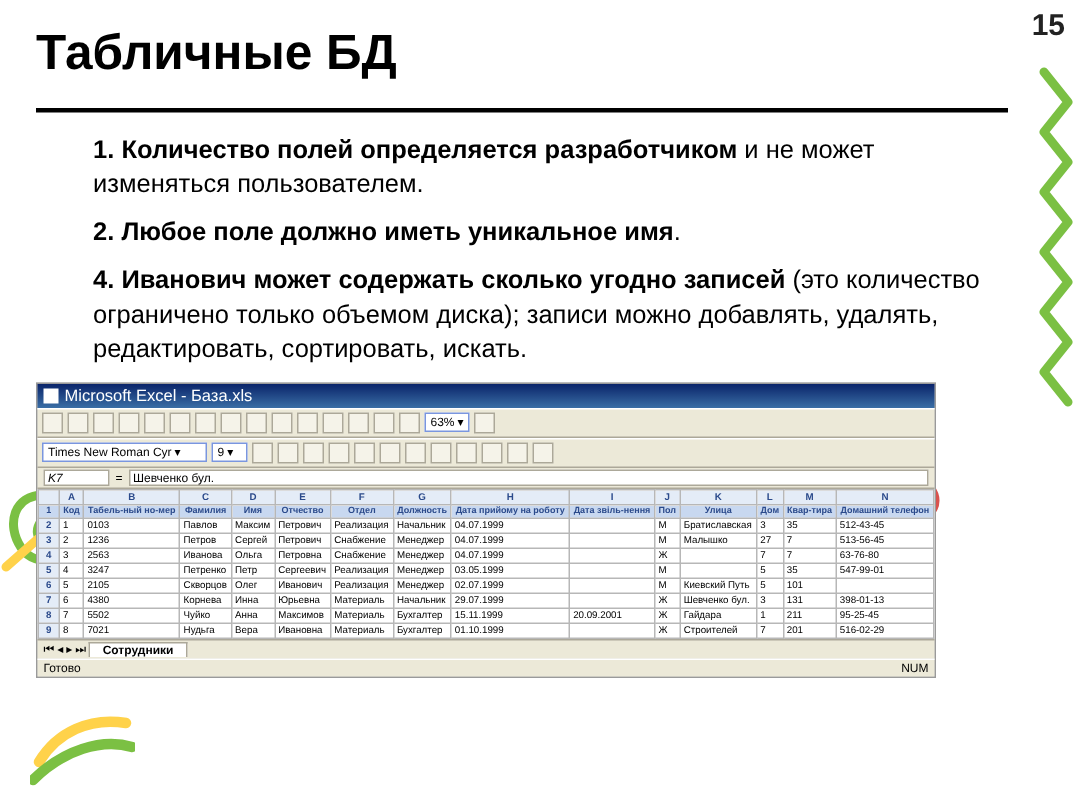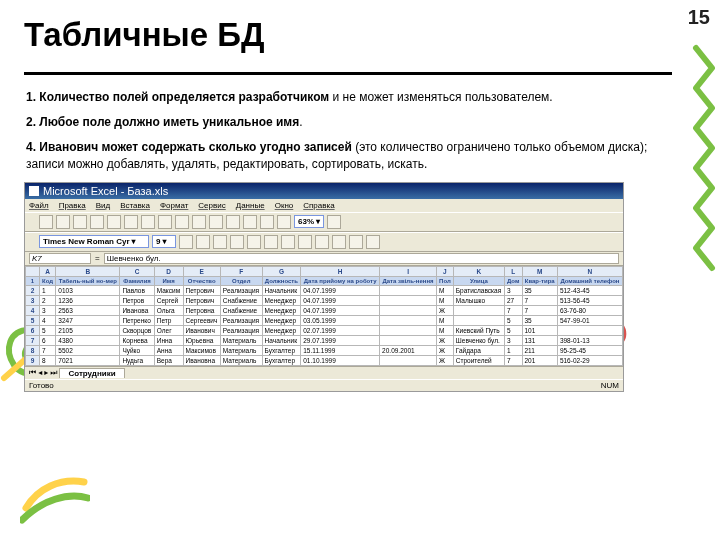--- a/index.html
+++ b/index.html
@@ -32,23 +32,24 @@
   }
   h1 {
     font-size: 33px;
     font-weight: bold;
     color: #000;
     border-bottom: 3px solid #000;
     padding-bottom: 18px;
     margin-bottom: 14px;
   }
   .points {
-    font-size: 12px;
+    font-size: 17px;
     color: #000;
     line-height: 1.35;
+    margin-left: 36px;
   }
   .points p { margin-bottom: 9px; padding-left: 2px; }
   .bold { font-weight: bold; }
   .excel {
     margin-top: 10px;
     width: 600px;
     border: 1px solid #9a9a9a;
     background: #c0c0c0;
     font-family: "Tahoma", sans-serif;
     font-size: 8px;
@@ -69,25 +70,24 @@
     padding: 2px 4px;
     font-size: 8px;
     display: flex;
     gap: 10px;
   }
   .menubar span { text-decoration: underline; text-decoration-color: #666; }
   .toolbar {
     background: #ece9d8;
     border-top: 1px solid #fff;
     border-bottom: 1px solid #aca899;
-    padding: 2px 14px;
+    padding: 2px 3px;
     display: flex;
     gap: 3px;
     align-items: center;
-    font-weight: bold;
   }
   .tbtn {
     width: 14px; height: 14px;
     border: 1px solid #aca899;
     background: #f5f3e9;
     display:inline-block;
   }
   .toolbar .combo {
     border: 1px solid #7a96df;
     background: #fff;
@@ -100,21 +100,21 @@
   }
   .fbox {
     background:#ece9d8;
     border-bottom:1px solid #aca899;
     padding:1px 4px;
     display:flex;
     align-items:center;
     gap:4px;
   }
   .fbox .cell-addr {
-    background:#fff; border:1px solid #aca899; width:62px; padding:0 2px;font-style:italic;
+    background:#fff; border:1px solid #aca899; width:44px; padding:0 2px;font-style:italic;
   }
   .fbox .formula {
     background:#fff; border:1px solid #aca899; flex:1; padding:0 2px;
   }
   .grid-wrap {
     background: #fff;
     overflow: hidden;
   }
   table.grid {
     border-collapse: collapse;
@@ -199,31 +199,20 @@
   <div class="points">
     <p><span class="bold"><span>1.</span> <span>Количество полей определяется разработчиком</span></span><span> и не может изменяться пользователем.</span></p>
     <p><span class="bold"><span>2.</span> <span>Любое поле должно иметь уникальное имя</span></span><span>.</span></p>
     <p><span class="bold"><span>4.</span> <span>Иванович может содержать сколько угодно записей</span></span><span> (это количество ограничено только объемом диска); записи можно добавлять, удалять, редактировать, сортировать, искать.</span></p>
   </div>
 
   <div class="excel">
     <div class="excel-titlebar">
       <span class="excel-x"></span>
       <span>Microsoft Excel - База.xls</span>
-    </div>
-    <div class="menubar">
-      <span>Файл</span>
-      <span>Правка</span>
-      <span>Вид</span>
-      <span>Вставка</span>
-      <span>Формат</span>
-      <span>Сервис</span>
-      <span>Данные</span>
-      <span>Окно</span>
-      <span>Справка</span>
     </div>
     <div class="toolbar">
       <span class="tbtn"></span>
       <span class="tbtn"></span>
       <span class="tbtn"></span>
       <span class="tbtn"></span>
       <span class="tbtn"></span>
       <span class="tbtn"></span>
       <span class="tbtn"></span>
       <span class="tbtn"></span>

